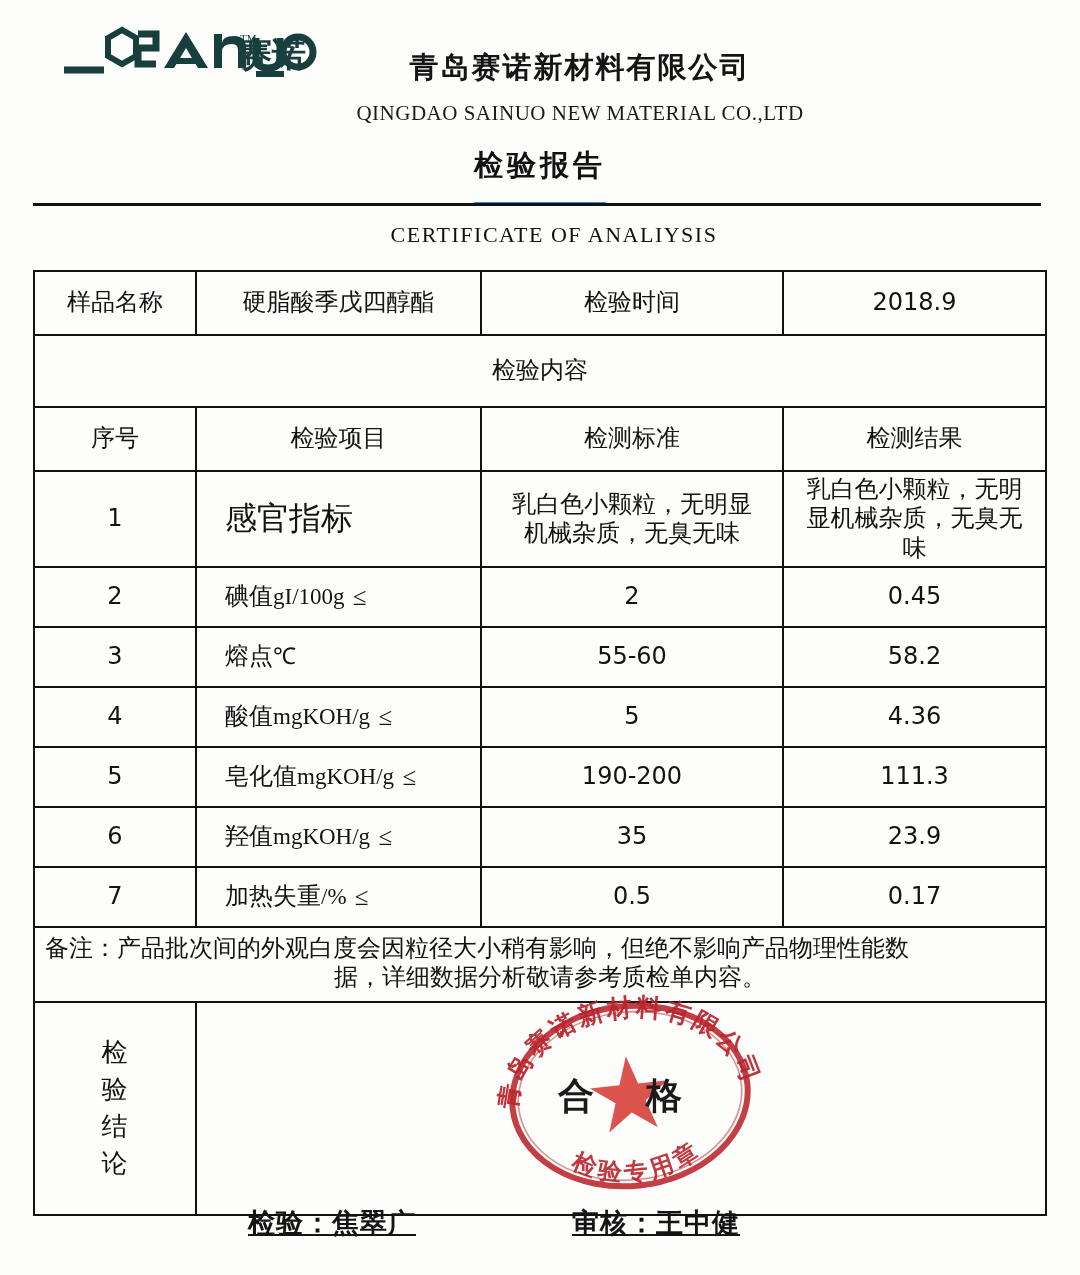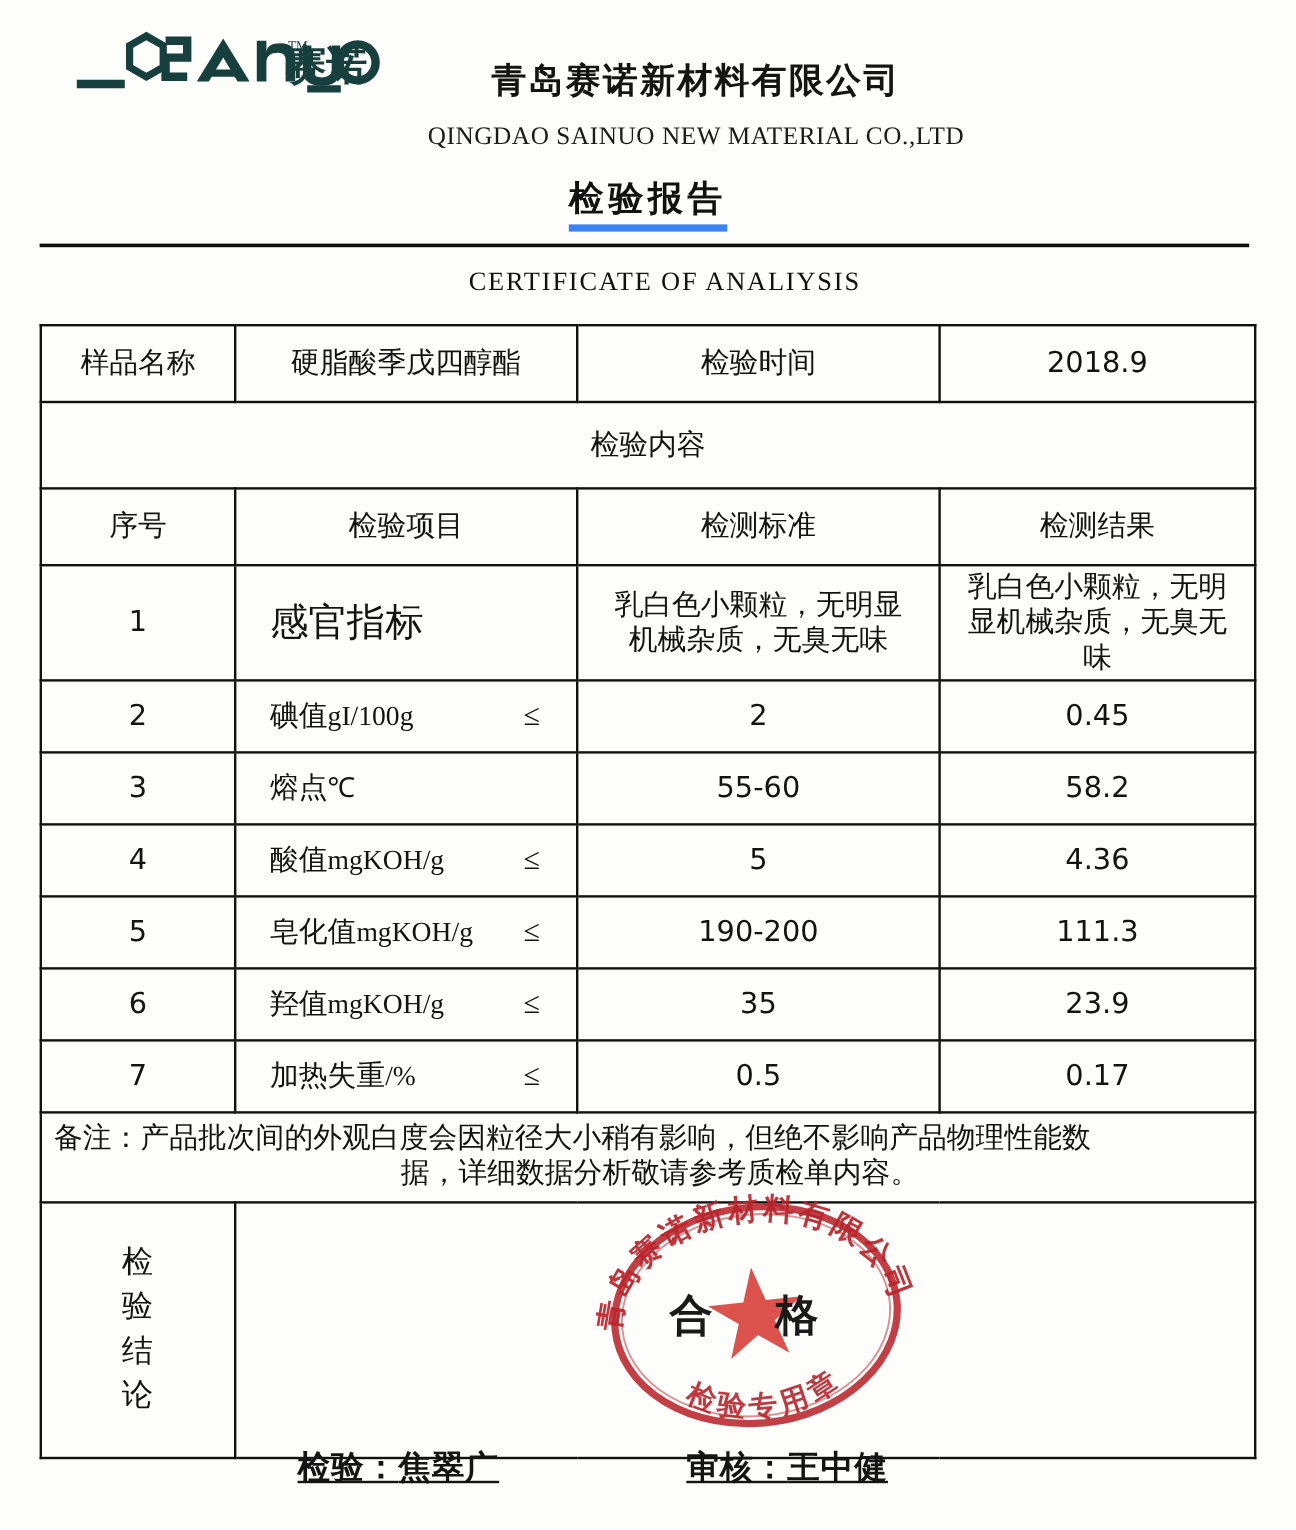--- a/index.html
+++ b/index.html
@@ -67,22 +67,22 @@
     left: 380px;
     top: 146px;
     width: 320px;
     text-align: center;
     font-size: 29px;
     font-weight: bold;
     letter-spacing: 4px;
     font-family: "DejaVu Sans", "Liberation Sans", sans-serif;
   }
   .doc-title span {
-    border-bottom: 6px solid #3b82f6;
-    padding-bottom: 5px;
+    border-bottom: 2px solid #3b82f6;
+    padding-bottom: 20px;
   }
 
   .rule {
     position: absolute;
     left: 33px;
     top: 203px;
     width: 1008px;
     height: 3px;
     background: #111;
   }
@@ -139,21 +139,20 @@
   .r-sample td { height: 56px; }
   .r-section td { height: 64px; font-size: 27px; }
   .r-head td { height: 56px; font-size: 25px; }
   .r-1 td { height: 88px; }
   .r-n td { height: 52px; }
 
   
   .item-flex {
     display: flex;
     align-items: center;
-    justify-content: space-between;
     width: 100%;
     padding: 0 10px 0 8px;
     box-sizing: border-box;
   }
   .item-flex .lbl {
     text-align: left;
     font-size: 24px;
     white-space: nowrap;
   }
   .item-flex .lbl .unit {

